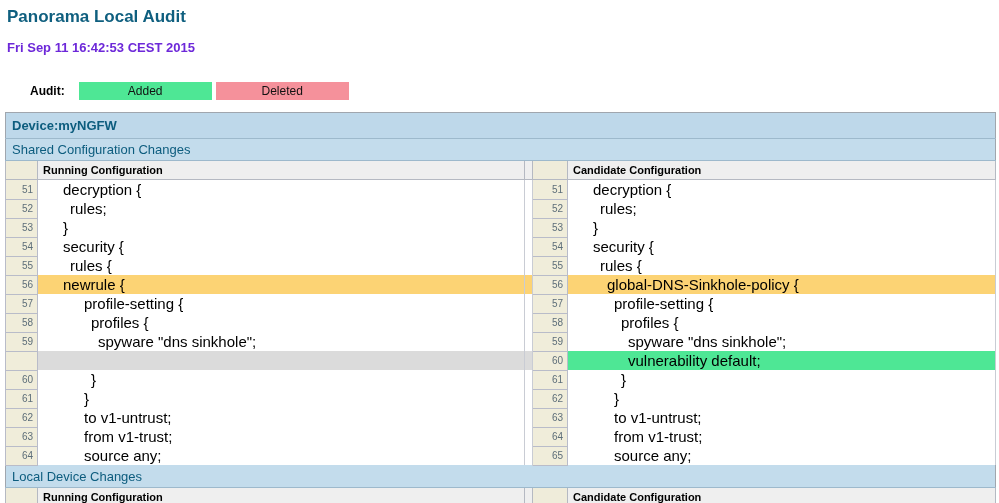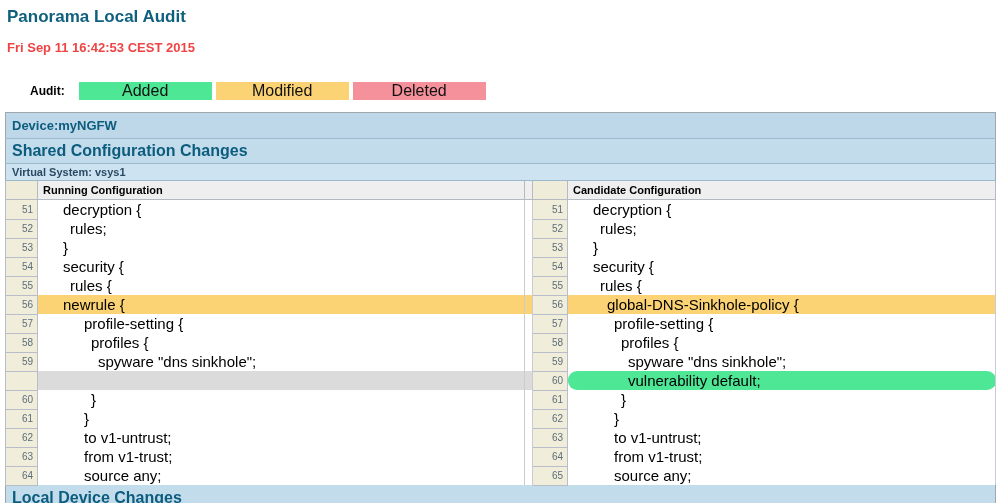--- a/index.html
+++ b/index.html
@@ -1,31 +1,31 @@
 <!DOCTYPE html>
 <html><head>
 <meta charset="utf-8">
 <style>
   html,body { margin:0; padding:0; background:#fff; }
   body { font-family: "Liberation Sans", sans-serif; color:#000; width:999px; height:503px; overflow:hidden; }
   .wrap { padding:5px 3px 0 5px; }
 
   h1.page-title { margin:2px 0 0 2px; font-size:17px; line-height:19px; color:#0f5f7f; font-weight:bold; }
-  .date-line { margin:14px 0 0 2px; font-size:13px; font-weight:bold; color:#ef4444; }
+  .date-line { margin:14px 0 0 2px; font-size:13px; font-weight:bold; color:#6d28d9; }
 
   .legend-row { display:flex; align-items:center; margin:27px 0 0 25px; }
   .legend-label { font-size:12px; font-weight:bold; margin-right:14px; }
-  .legend-swatch { width:133px; height:18px; line-height:18px; text-align:center; font-size:16px; color:#111; margin-right:4px; }
+  .legend-swatch { width:133px; height:18px; line-height:18px; text-align:center; font-size:12px; color:#111; margin-right:4px; }
 
   table.audit { border-collapse:collapse; table-layout:fixed; width:991px; margin-top:12px; border:1px solid #a0a6ae; }
   col.c-numl { width:32px; } col.c-codel { width:487px; } col.c-gap { width:8px; }
   col.c-numr { width:35px; } col.c-coder { width:auto; }
 
   tr.device-row td { background:#bed8ea; color:#0c5c7e; font-weight:bold; font-size:13px; padding:5px 2px 5px 6px; border-bottom:1px solid #9db9cc; }
-  tr.section-row td { background:#c3dcec; color:#0c5c7e; font-weight:bold; font-size:16px; padding:3px 0 3px 6px; border-bottom:1px solid #9db9cc; }
+  tr.section-row td { background:#c3dcec; color:#0c5c7e; font-weight:normal; font-size:13px; padding:3px 0 3px 6px; border-bottom:1px solid #9db9cc; }
   tr.vsys-row td { background:#cee3f1; color:#2a4a63; font-weight:bold; font-size:11px; padding:2px 2px 2px 6px; border-bottom:1px solid #9db9cc; }
 
   tr.colhead-row td { height:16px; font-size:11px; border:1px solid #b5b9c2; }
   td.num-head { background:#efecda; }
   td.col-title { background:#efefef; font-weight:bold; color:#000; padding:1px 2px 1px 5px;margin-left:34px; }
   td.gap-head { background:#efefef; }
 
   td.num { background:#f0edda; border:1px solid #b9bcc9; color:#5d6e79; text-align:right;
            padding:0 4px 0 0; font-size:10px; height:17px; line-height:17px; }
   td.code { background:#fff; border-left:1px solid #c9ccd4; border-right:1px solid #c9ccd4;
@@ -41,43 +41,39 @@
 
 <div class="wrap">
 
   <h1 class="page-title">Panorama Local Audit</h1>
 
   <div class="date-line">Fri Sep 11 16:42:53 CEST 2015</div>
 
   <div class="legend-row">
     <span class="legend-label">Audit:</span>
     <span class="legend-swatch" style="background: rgb(78, 231, 149);">Added</span>
-    <span class="legend-swatch" style="background: rgb(252, 211, 116);">Modified</span>
     <span class="legend-swatch" style="background: rgb(245, 145, 155);">Deleted</span>
   </div>
 
   <table class="audit">
     <colgroup>
       <col class="c-numl">
         <col class="c-codel">
         <col class="c-gap">
         <col class="c-numr">
         <col class="c-coder">
     </colgroup>
 
     <tbody>
       <tr class="device-row">
         <td colspan="5">Device:myNGFW</td>
       </tr>
       <tr class="section-row">
         <td colspan="5">Shared Configuration Changes</td>
       </tr>
-      <tr class="vsys-row">
-        <td colspan="5">Virtual System: vsys1</td>
-      </tr>
       <tr class="colhead-row">
         <td class="num-head"></td>
         <td class="col-title">Running Configuration</td>
         <td class="gap-head"></td>
         <td class="num-head"></td>
         <td class="col-title">Candidate Configuration</td>
       </tr>
     </tbody>
 
     <tbody id="diff-body">
@@ -142,21 +138,21 @@
           <td class="code" style="padding-left: 60px;">spyware "dns sinkhole";</td>
           <td class="gap"></td>
           <td class="num">59</td>
           <td class="code" style="padding-left: 60px;">spyware "dns sinkhole";</td>
         </tr>
         <tr>
           <td class="num"></td>
           <td class="code hl-blank"></td>
           <td class="gap hl-blank"></td>
           <td class="num">60</td>
-          <td class="code hl-added" style="padding-left: 60px; border-radius: 9px;">vulnerability default;</td>
+          <td class="code hl-added" style="padding-left: 60px;">vulnerability default;</td>
         </tr>
         <tr>
           <td class="num">60</td>
           <td class="code" style="padding-left: 53px;">}</td>
           <td class="gap"></td>
           <td class="num">61</td>
           <td class="code" style="padding-left: 53px;">}</td>
         </tr>
         <tr>
           <td class="num">61</td>

